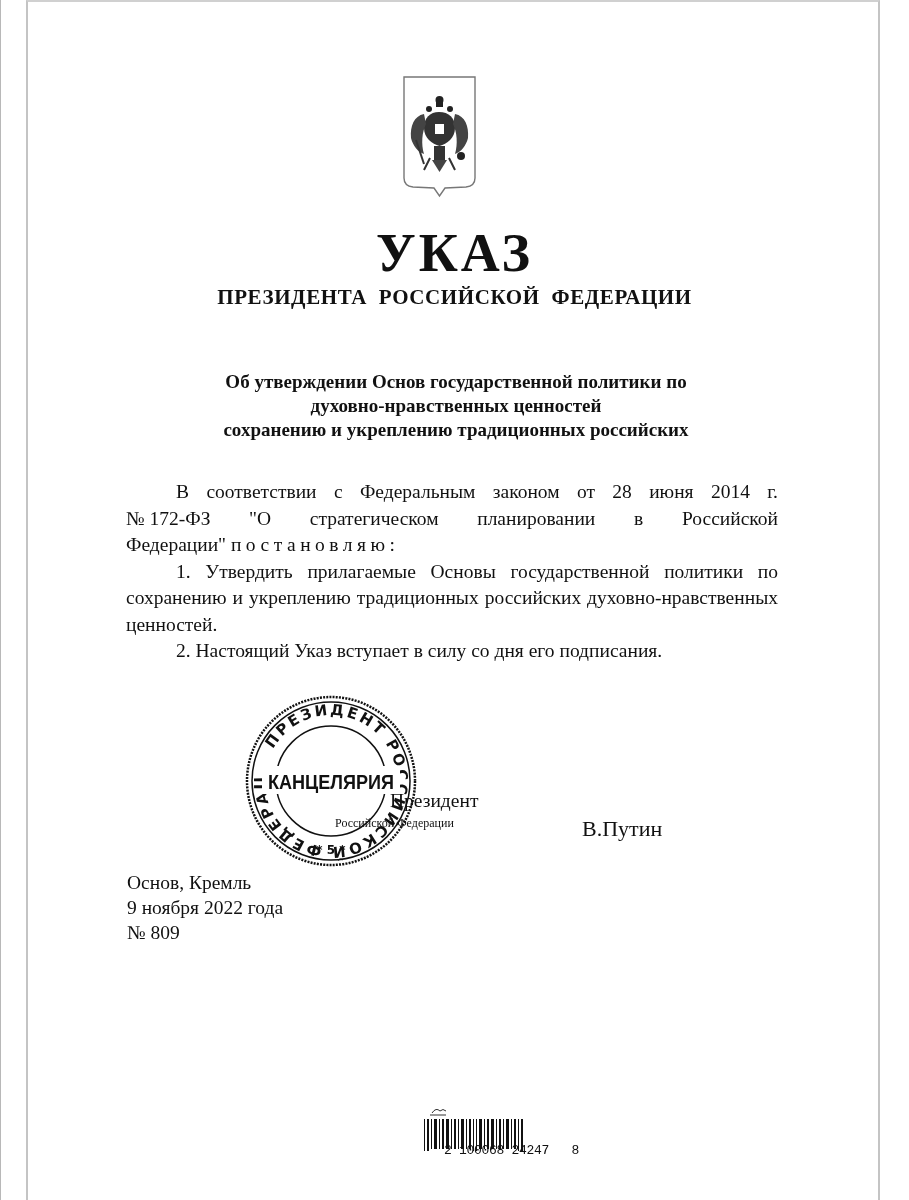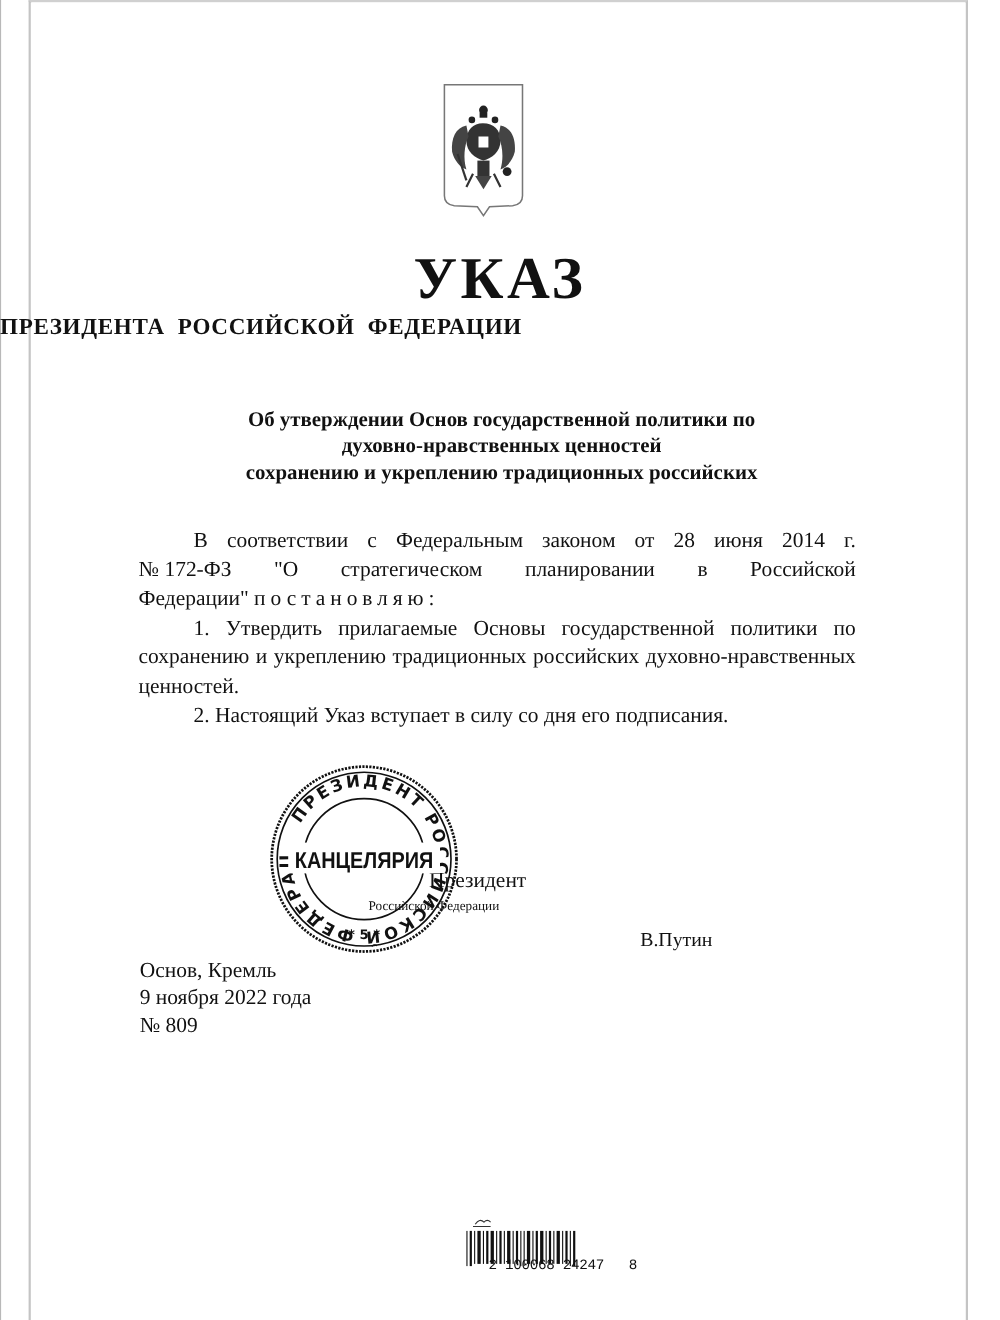--- a/index.html
+++ b/index.html
@@ -12,38 +12,38 @@
     position: absolute; left: 26px; top: 0; width: 854px; height: 1200px;
     border-left: 2px solid #c4c4c4; border-right: 2px solid #c4c4c4; border-top: 2px solid #d0d0d0;
     background: #fff; box-sizing: border-box;
   }
   .emblem { position: absolute; left: 402px; top: 74px; width: 75px; height: 126px; }
   .title {
     position: absolute; left: 0; width: 909px; top: 222px; text-align: center;
     font-size: 54px; font-weight: bold; letter-spacing: 3px; font-family: "Liberation Serif", serif;
   }
   .subtitle {
-    position: absolute; left: 0; width: 909px; top: 285px; 
+    position: absolute; left: 0; width: 909px; top: 285px; text-align: center;
     font-size: 21px; font-weight: bold; letter-spacing: 0.6px; word-spacing: 6px;
   }
   .heading {
     position: absolute; left: 156px; width: 600px; top: 370px; text-align: center;
     font-size: 19px; font-weight: bold; line-height: 24px;
   }
   .body-text {
     position: absolute; left: 126px; width: 652px; top: 479px;
     font-size: 19.5px; line-height: 26.5px; text-align: justify;
   }
   .body-text p { margin: 0; text-indent: 50px; text-align: justify; }
   .body-text p.last { text-align-last: justify; }
   .spaced { letter-spacing: 4.5px; }
   .l172 { display: flex; justify-content: space-between; text-indent: 0; }
   .sig1 { position: absolute; left: 390px; top: 790px; font-size: 19.5px; }
   .sig2 { position: absolute; left: 335px; top: 816px; font-size: 12px; }
-  .sig-name { position: absolute; left: 582px; top: 816px; font-size: 18px; margin-top: 28px; }
+  .sig-name { position: absolute; left: 582px; top: 816px; font-size: 22px; }
   .stamp { position: absolute; left: 244px; top: 694px; width: 174px; height: 174px; }
   .place { position: absolute; left: 127px; top: 870px; font-size: 19.5px; line-height: 25px; }
   .barcode { position: absolute; left: 422px; top: 1093px; width: 110px; height: 70px; }
   .barcode-num { position: absolute; left: 444px; top: 1143px; font-size: 13px; letter-spacing: -0.3px; white-space: pre; font-family: Liberation Mono, monospace; }
 </style>
 </head>
 <body>
 
 <div class="edge-left"></div>
 

